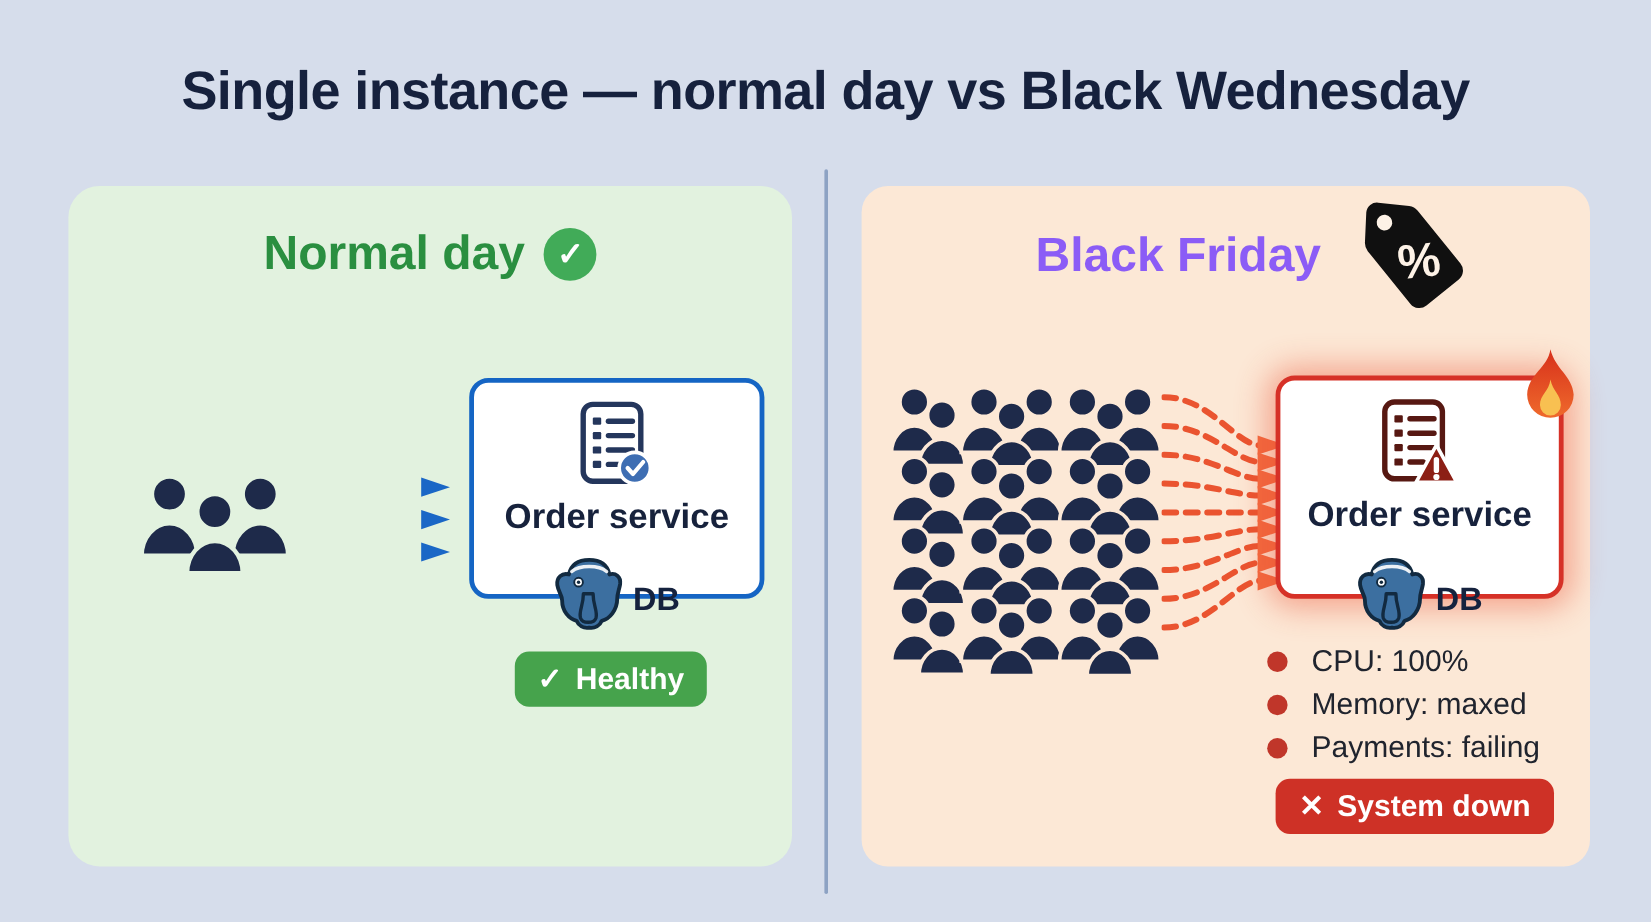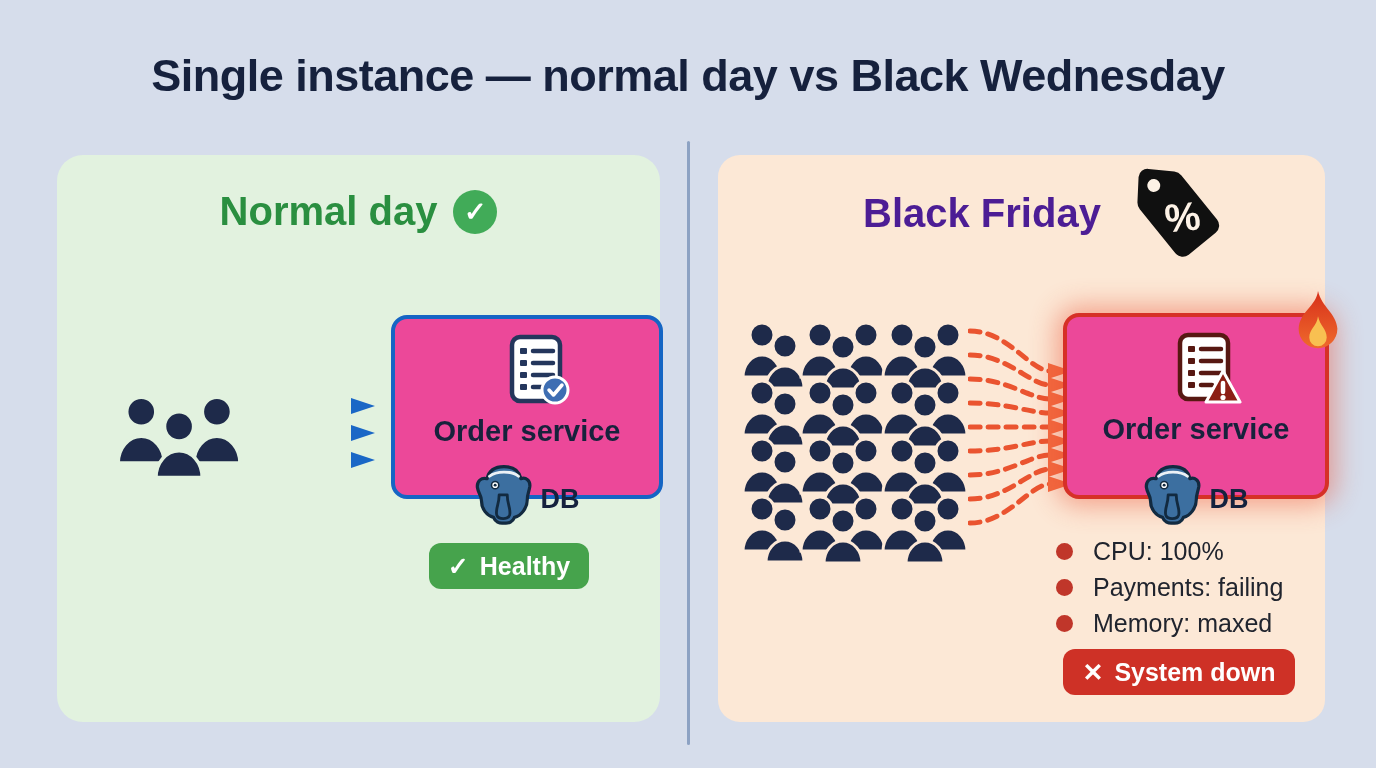--- a/index.html
+++ b/index.html
@@ -16,39 +16,39 @@
   .panel{position:absolute;top:155px;height:567px;border-radius:22px;}
   .panel-left{left:57px;width:603px;background:#e2f2df;border-radius:26px;}
   .panel-right{left:718px;width:607px;background:#fce8d6;}
   .divider{position:absolute;left:687px;top:141px;width:3px;height:604px;background:#8da2c3;border-radius:2px;}
 
   
   .hdr-left{position:absolute;left:0;top:34px;width:100%;display:flex;align-items:center;justify-content:center;gap:16px;}
   .hdr-left .htxt{font-size:40px;font-weight:bold;color:#2a8f40;}
   .check-circle{width:44px;height:44px;border-radius:50%;background:#41ab58;color:#fff;
     display:flex;align-items:center;justify-content:center;font-size:27px;font-weight:bold;}
-  .hdr-right-txt{position:absolute;left:145px;top:36px;font-size:40px;font-weight:bold;color:#4c1d95;}
+  .hdr-right-txt{position:absolute;left:145px;top:36px;font-size:40px;font-weight:bold;color:#8b5cf6;}
   .tag-icon{position:absolute;left:410px;top:10px;}
 
   
   .traffic{position:absolute;font-size:28px;color:#1b2b4a;}
   .traffic .val{font-weight:bold;}
   .traffic-left{left:52px;top:192px;}
   .traffic-right{left:30px;top:118px;color:#20242e;}
   .traffic-right .val{color:#c5342a;}
   .traffic .unit{margin-left:9px;font-weight:normal;}
 
   
   .people-left{position:absolute;left:44px;top:236px;}
   .arrows-left{position:absolute;left:164px;top:242px;}
   .crowd{position:absolute;left:24px;top:164px;}
   .dashed-arrows{position:absolute;left:250px;top:172px;}
 
   
-  .service-box{position:absolute;background:#ec4899;border-radius:16px;padding-left:26px;}
+  .service-box{position:absolute;background:#ffffff;border-radius:16px;}
   .service-box-left{left:334px;top:160px;width:238px;height:176px;border:4px solid #1565c4;}
   .service-box-right{left:345px;top:158px;width:232px;height:178px;border:4px solid #d63127;
     box-shadow:0 0 26px 7px rgba(236,80,52,.45);}
   .doc-wrap{display:flex;justify-content:center;padding-top:14px;}
   .svc-label{position:absolute;left:0;top:96px;width:100%;text-align:center;
     font-size:29px;font-weight:bold;color:#17223c;}
   .db-row{position:absolute;left:0;bottom:-31px;width:100%;display:flex;
     align-items:center;justify-content:center;gap:8px;}
   .db-label{font-size:27px;font-weight:bold;color:#15223e;padding-top:10px;}
   .fire-icon{position:absolute;top:-28px;right:-24px;}
@@ -278,25 +278,25 @@
     </div>
   </div>
 
   <div class="metrics">
     <div class="metric">
       <span class="dot"></span>
       <span>CPU: 100%</span>
     </div>
     <div class="metric">
       <span class="dot"></span>
-      <span>Payments: failing</span>
+      <span>Memory: maxed</span>
     </div>
     <div class="metric">
       <span class="dot"></span>
-      <span>Memory: maxed</span>
+      <span>Payments: failing</span>
     </div>
   </div>
 
   <div class="badge badge-down">
     <span class="glyph">✕</span>
     <span>System down</span>
   </div>
 </div>
 
 </body></html>

